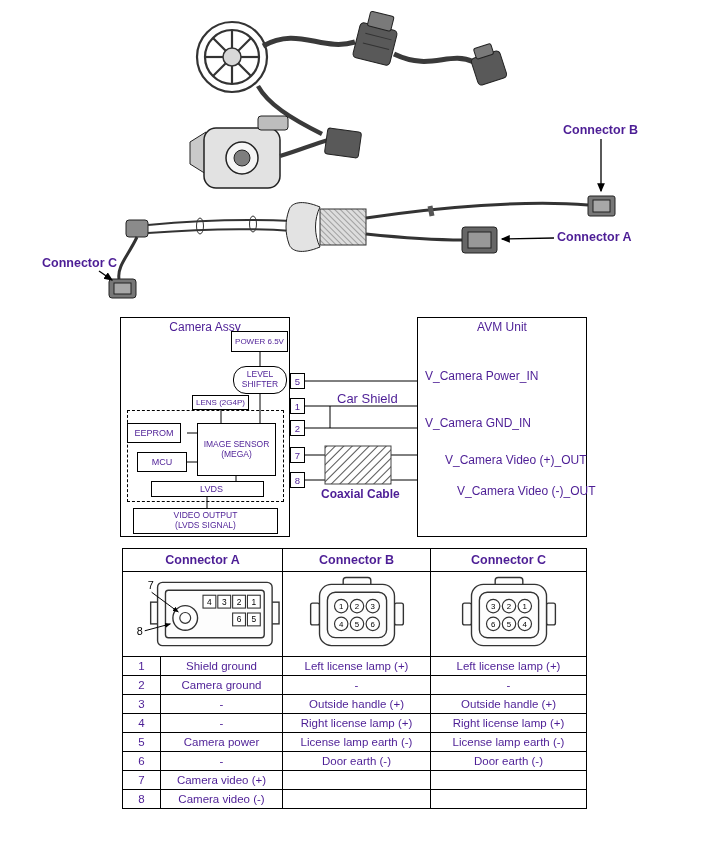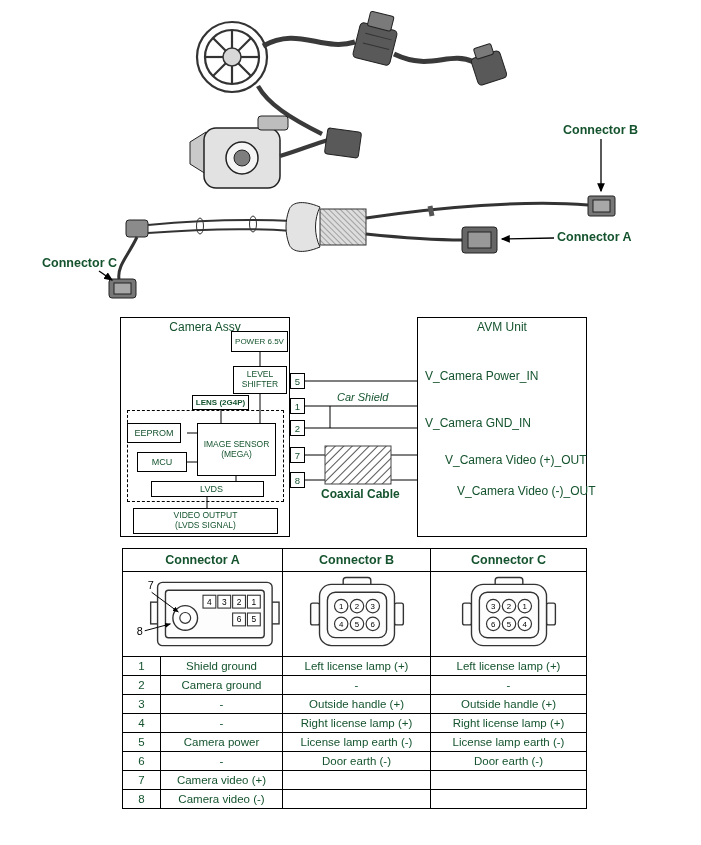--- a/index.html
+++ b/index.html
@@ -1,61 +1,61 @@
 <!DOCTYPE html>
 <html><head>
 <meta charset="utf-8">
 <style>
   * { box-sizing: border-box; margin: 0; padding: 0; }
   html,body { background:#fff; }
   .page {
     position: relative; width: 666px; height: 845px; background:#fff;
-    font-family: "Liberation Sans", sans-serif; color:#14532d; overflow:hidden;
+    font-family: "Liberation Sans", sans-serif; color:#4c1d95; overflow:hidden;
   }
   .overlay { position:absolute; left:0; top:0; pointer-events:none; }
 
   .abs { position:absolute; }
 
   .harness-label { position:absolute; font-weight:bold; font-size:12.5px; white-space:nowrap; }
   .lbl-b { left:563px; top:123px; }
   .lbl-a { left:557px; top:230px; }
   .lbl-c { left:42px;  top:256px; }
 
   .box {
     position:absolute; border:1px solid #000; background:#fff;
     display:flex; align-items:center; justify-content:center;
     text-align:center; white-space:pre-line; line-height:1.15;
   }
   .camera-assy { left:120px; top:317px; width:170px; height:220px; background:transparent; }
   .avm         { left:417px; top:317px; width:170px; height:220px; background:transparent; }
   .cam-title   { left:120px; top:320px; width:170px; text-align:center; font-size:12px; }
   .avm-title   { left:417px; top:320px; width:170px; text-align:center; font-size:12px; }
   .power  { left:231px; top:331px; width:57px;  height:21px; font-size:8px; }
-  .level  { left:233px; top:366px; width:54px;  height:28px; font-size:8.5px; }
-  .lens   { left:192px; top:395px; width:57px;  height:15px; font-size:8px;font-weight:bold; }
+  .level  { left:233px; top:366px; width:54px;  height:28px; font-size:8.5px;border-radius:13px; }
+  .lens   { left:192px; top:395px; width:57px;  height:15px; font-size:8px; }
   .dashed { left:127px; top:410px; width:157px; height:92px; border-style:dashed; background:transparent; }
   .eeprom { left:127px; top:423px; width:54px;  height:20px; font-size:9px; }
   .mcu    { left:137px; top:452px; width:50px;  height:20px; font-size:9px; }
   .sensor { left:197px; top:423px; width:79px;  height:53px; font-size:8.5px; }
   .lvds   { left:151px; top:481px; width:113px; height:16px; font-size:9px;padding-left:8px; }
   .vout   { left:133px; top:508px; width:145px; height:26px; font-size:8.5px; }
 
   .pinbox {
     position:absolute; left:290px; width:15px; height:16px;
     border:1px solid #000; background:#fff; font-size:9.5px;
     display:flex; align-items:center; justify-content:center;
   }
   .pin5 { top:373px; } .pin1 { top:398px; } .pin2 { top:420px; }
   .pin7 { top:447px; } .pin8 { top:472px; }
 
   .sig { position:absolute; left:425px; font-size:12px; white-space:nowrap; }
   .sig-power { top:369px; } .sig-gnd { top:416px; }
   .sig-vp    { top:453px;margin-left:20px; } .sig-vm  { top:484px;margin-left:32px; }
 
-  .car-shield { left:337px; top:391px; font-size:11px;font-style:italic; }
+  .car-shield { left:337px; top:391px; font-size:13px; }
   .coax-label { left:321px; top:487px; font-size:12px;font-weight:bold; }
 
   .tablewrap { position:absolute; left:122px; top:548px; }
   table.pins { border-collapse:collapse; table-layout:fixed; width:464px; font-size:11.5px; }
   table.pins th, table.pins td { border:1px solid #000; text-align:center; padding:0 2px; overflow:hidden; }
   tr.hdr th    { height:23px; font-size:12.5px; font-weight:bold; }
   tr.faces td  { height:84px; padding:0; }
   tr.colhdr th { height:19px; font-size:12px; font-weight:bold; }
   tr.data td   { height:19px; }
   .face-svg { display:block; margin:0 auto; max-width:100%; }

